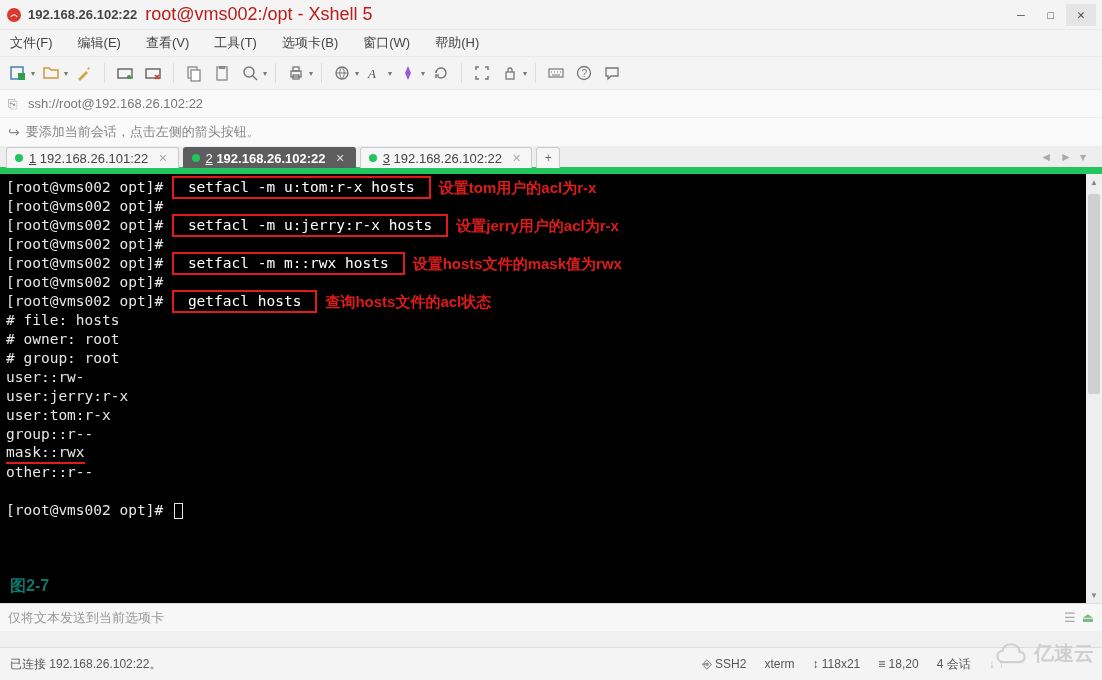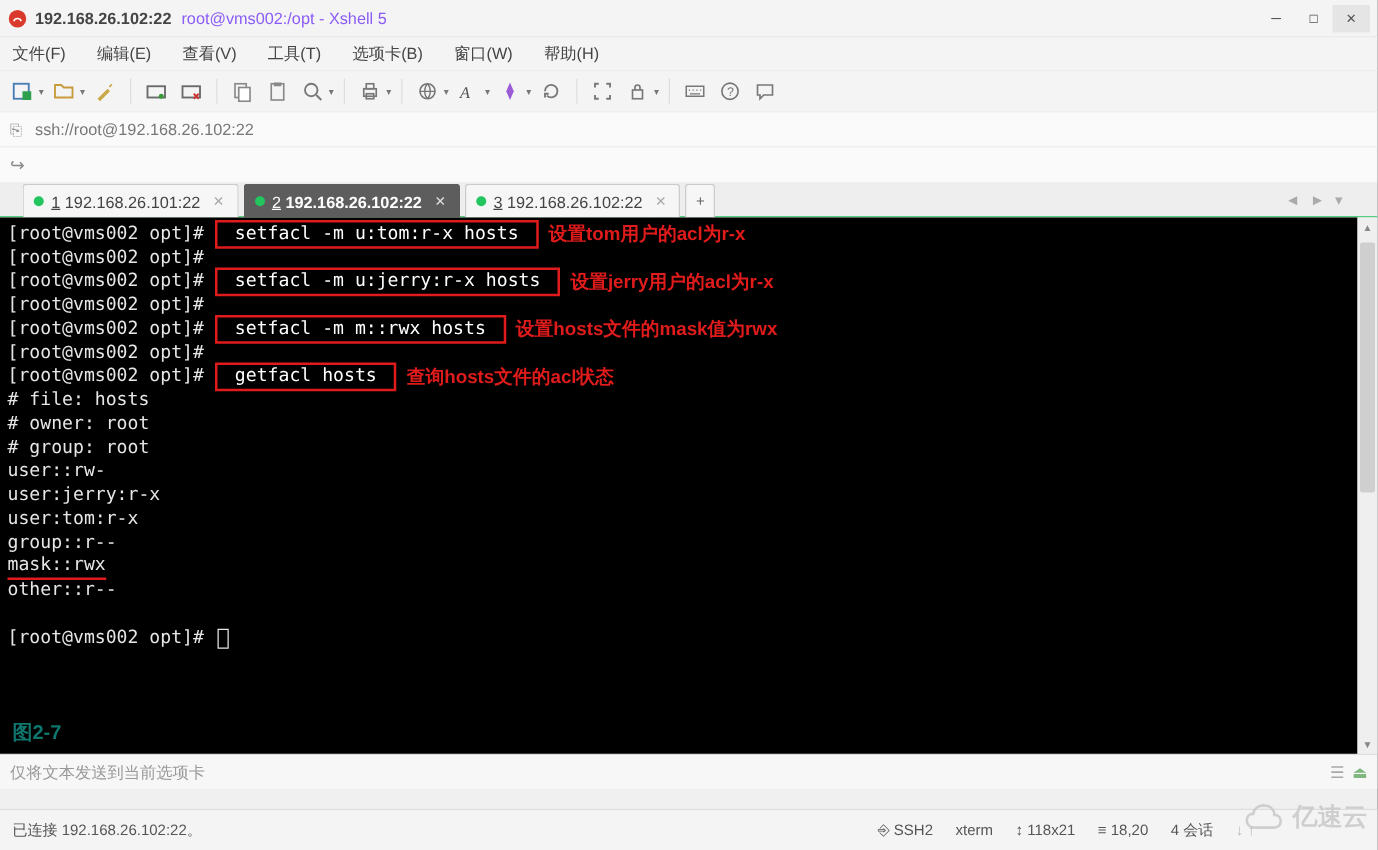--- a/index.html
+++ b/index.html
@@ -2,21 +2,21 @@
 <html><head>
 <meta charset="utf-8">
 <style>
   * { box-sizing: border-box; margin: 0; padding: 0; }
   html, body { width: 1102px; height: 680px; font-family: "Microsoft YaHei", Tahoma, sans-serif; font-size: 12px; background: #f0f0f0; color: #333; overflow: hidden; position: relative; }
 
   
   .titlebar { height: 30px; display: flex; align-items: center; padding: 0 6px; background: #f4f4f4; border-bottom: 1px solid #e8e8e8; }
   .titlebar .icon { width: 16px; height: 16px; margin-right: 6px; }
   .titlebar .t1 { font-weight: bold; color: #444; font-size: 13px; margin-right: 8px; }
-  .titlebar .t2 { color: #8b5cf6; font-size: 13px; text-align: center; }
+  .titlebar .t2 { color: #b91c1c; font-size: 18px; text-align: center; }
   .titlebar .winbtns { margin-left: auto; display: flex; gap: 0; }
   .winbtn { width: 30px; height: 22px; display: flex; align-items: center; justify-content: center; color: #555; font-family: monospace; font-size: 13px; }
   .winbtn.close { background: #e5e5e5; }
 
   
   .menubar { height: 26px; display: flex; align-items: center; padding: 0 10px; gap: 25px; background: #f4f4f4; }
   .menuitem { color: #444; font-size: 13px; cursor: default; }
 
   
   .toolbar { height: 34px; display: flex; align-items: center; padding: 0 6px; gap: 4px; background: #f4f4f4; border-top: 1px solid #ebebeb; border-bottom: 1px solid #ebebeb; }
@@ -29,21 +29,21 @@
   
   .addrbar { height: 28px; display: flex; align-items: center; padding: 0 8px; background: #fafafa; border-bottom: 1px solid #ebebeb; }
   .addrbar .lock { width: 14px; color: #888; margin-right: 6px; font-size: 12px; }
   .addrbar .addr { color: #777; font-size: 13px; }
 
   
   .hintbar { height: 28px; display: flex; align-items: center; padding: 0 8px; background: #fafafa; color: #878787; font-size: 13px; }
   .hintbar .arrow { margin-right: 6px; font-size: 14px; }
 
   
-  .tabbar { height: 28px; display: flex; align-items: stretch; background: #eee; border-bottom: 1px solid #22c55e; position: relative; padding: 0 18px; }
+  .tabbar { height: 28px; display: flex; align-items: stretch; background: #eee; border-bottom: 7px solid #22c55e; position: relative; padding: 0 6px; }
   .tab { display: flex; align-items: center; padding: 0 10px 0 8px; border: 1px solid #ccc; border-bottom: none; border-radius: 3px 3px 0 0; margin-right: 4px; background: #f6f6f6; color: #444; font-size: 13px; gap: 6px; position: relative; top: 1px; }
   .tab .dot { width: 8px; height: 8px; border-radius: 50%; background: #22c55e; }
   .tab .close { color: #aaa; font-size: 11px; margin-left: 4px; }
   .tab.active { background: #5d5d5d; color: #fff; border-color: #5d5d5d; }
   .tab.active .close { color: #ddd; }
   .tab .u { text-decoration: underline; }
   .addtab { width: 24px; display: flex; align-items: center; justify-content: center; border: 1px solid #ccc; border-bottom: none; border-radius: 3px 3px 0 0; background: #f6f6f6; color: #666; position: relative; top: 1px; }
   .tabnav { margin-left: auto; display: flex; align-items: center; gap: 8px; color: #aaa; padding-right: 10px; font-size: 12px;}
 
   
@@ -238,20 +238,21 @@
     </div>
 </div>
 
 <div class="addrbar">
   <span class="lock">⎘</span>
   <span class="addr">ssh://root@192.168.26.102:22</span>
 </div>
 
 <div class="hintbar">
   <span class="arrow">↪</span>
+  <span>要添加当前会话，点击左侧的箭头按钮。</span>
 </div>
 
 <div class="tabbar">
   <div class="tab">
     <span class="dot"></span>
     <span><span class="u">1</span> <span>192.168.26.101:22</span></span>
     <span class="close">✕</span>
   </div>
   <div class="tab active">
     <span class="dot"></span>

